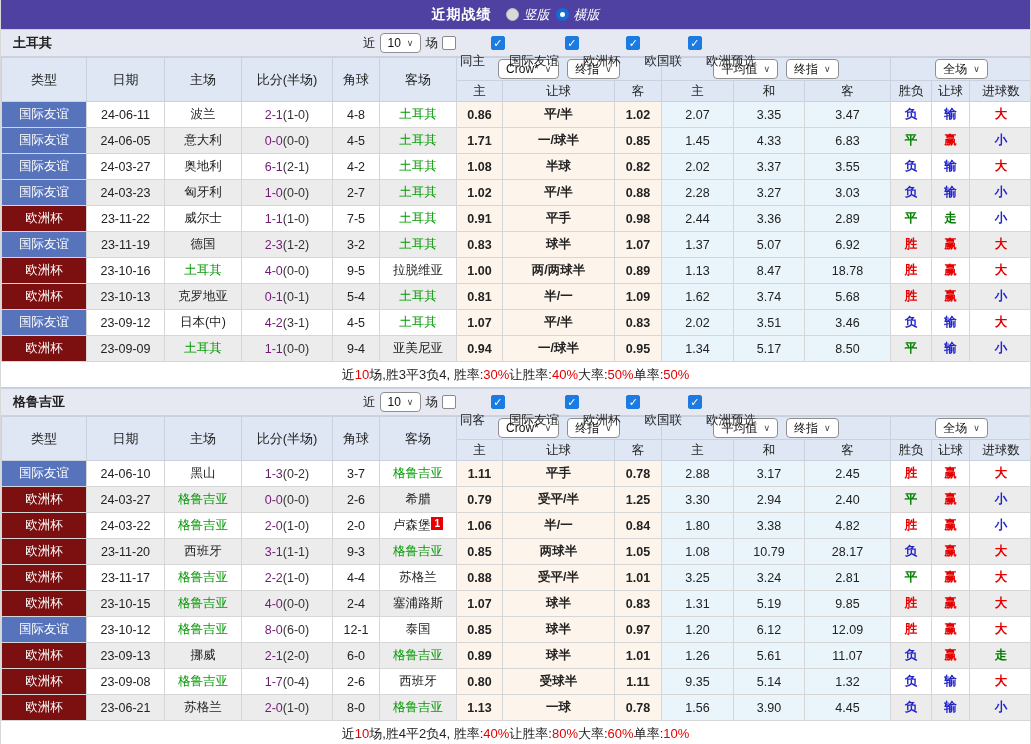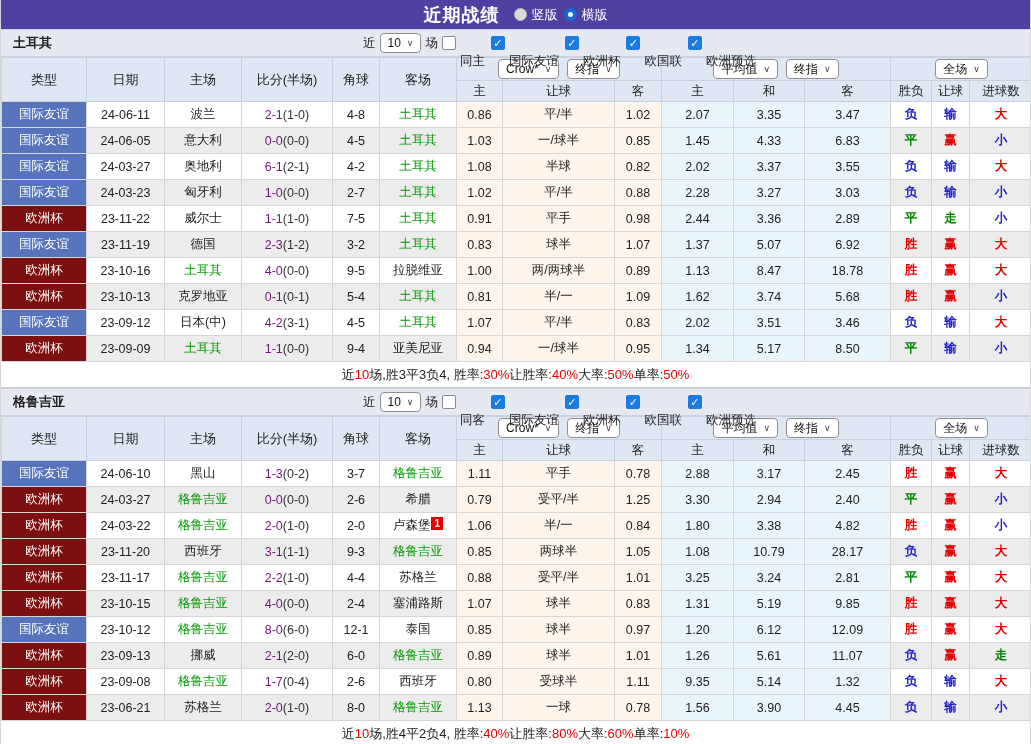--- a/index.html
+++ b/index.html
@@ -3,22 +3,22 @@
 <meta charset="utf-8">
 <style>
   * { margin:0; padding:0; box-sizing:border-box; }
   html,body { width:1031px; }
   body { font-family:"Liberation Sans","DejaVu Sans",sans-serif; background:#f0f0f0; }
   .page { width:1031px; height:744px; background:#fff; overflow:hidden;
           border-left:1px solid #d8d8d8; border-right:1px solid #d8d8d8; }
 
   
   .topbar { height:29px; background:#4e41a1; display:flex; align-items:center; justify-content:center; gap:14px; color:#fff; }
-  .topbar .title { font-weight:bold; font-size:18px; letter-spacing:1px; }
-  .radio-group { display:flex; align-items:center; gap:6px; }
+  .topbar .title { font-weight:bold; font-size:14px; letter-spacing:1px; }
+  .radio-group { display:flex; align-items:center; gap:6px;font-style:italic; }
   .radio-opt { display:flex; align-items:center; gap:5px; cursor:pointer; }
   .radio { width:13px; height:13px; border-radius:50%; }
   .radio.off { background:#d9d9d9; border:1px solid #bdbdbd; }
   .radio.on  { background:#fff; border:4px solid #1769d6; }
   .radio-label { font-size:13px; }
 
   
   .section-bar { height:28px; background:#e6e9f2; position:relative; display:flex; align-items:center;
                  border-top:1px solid #cdd2e0; border-bottom:1px solid #cdd2e0; }
   .team-title { font-weight:bold; font-size:13px; margin-left:12px; color:#222; }
@@ -32,21 +32,21 @@
 
   
   table { border-collapse:collapse; table-layout:fixed; width:1031px; }
   thead th { background:#dfe7f5; font-weight:normal; font-size:13px; color:#222;
              border:1px solid #c9d0de; height:23px; }
   thead tr.cols th { font-size:12.5px; height:21px; }
   .ddwrap { display:flex; align-items:center; justify-content:center; gap:8px; }
   tbody td { border:1px solid #d6d6d6; text-align:center; height:26px; font-size:12.5px; color:#222; overflow:hidden; white-space:nowrap; }
   tr.odd td { background:#fff; }
   tr.even td { background:#ececec; }
-  td.cream { background:#fdf5ec !important; }
+  td.cream { background:#fdf5ec !important;font-weight:bold; }
   td.lblue { background:#e9f5fb !important; }
   td.type-blue { background:#5673bc !important; color:#fff; }
   td.type-maroon { background:#7c0f10 !important; color:#fff; }
   td.team, td.team span { color:#009900; }
   .score { color:#701a75; }
   .half { color:#333; }
   td.res { font-weight:bold; }
   .t-red { color:#e60000; }
   .t-blue { color:#2323cc; }
   .t-green { color:#008000; }
@@ -189,21 +189,21 @@
             <td class="res t-blue">输</td>
             <td class="res t-red">大</td>
           </tr>
           <tr class="even">
             <td class="type-blue">国际友谊</td>
             <td>24-06-05</td>
             <td>意大利</td>
             <td><span class="score">0-0</span><span class="half">(0-0)</span></td>
             <td>4-5</td>
             <td class="team"><span>土耳其</span></td>
-            <td class="cream">1.03</td>
+            <td class="cream">1.71</td>
             <td class="cream">一/球半</td>
             <td class="cream">0.85</td>
             <td class="lblue">1.45</td>
             <td class="lblue">4.33</td>
             <td class="lblue">6.83</td>
             <td class="res t-green">平</td>
             <td class="res t-red">赢</td>
             <td class="res t-blue">小</td>
           </tr>
           <tr class="odd">

